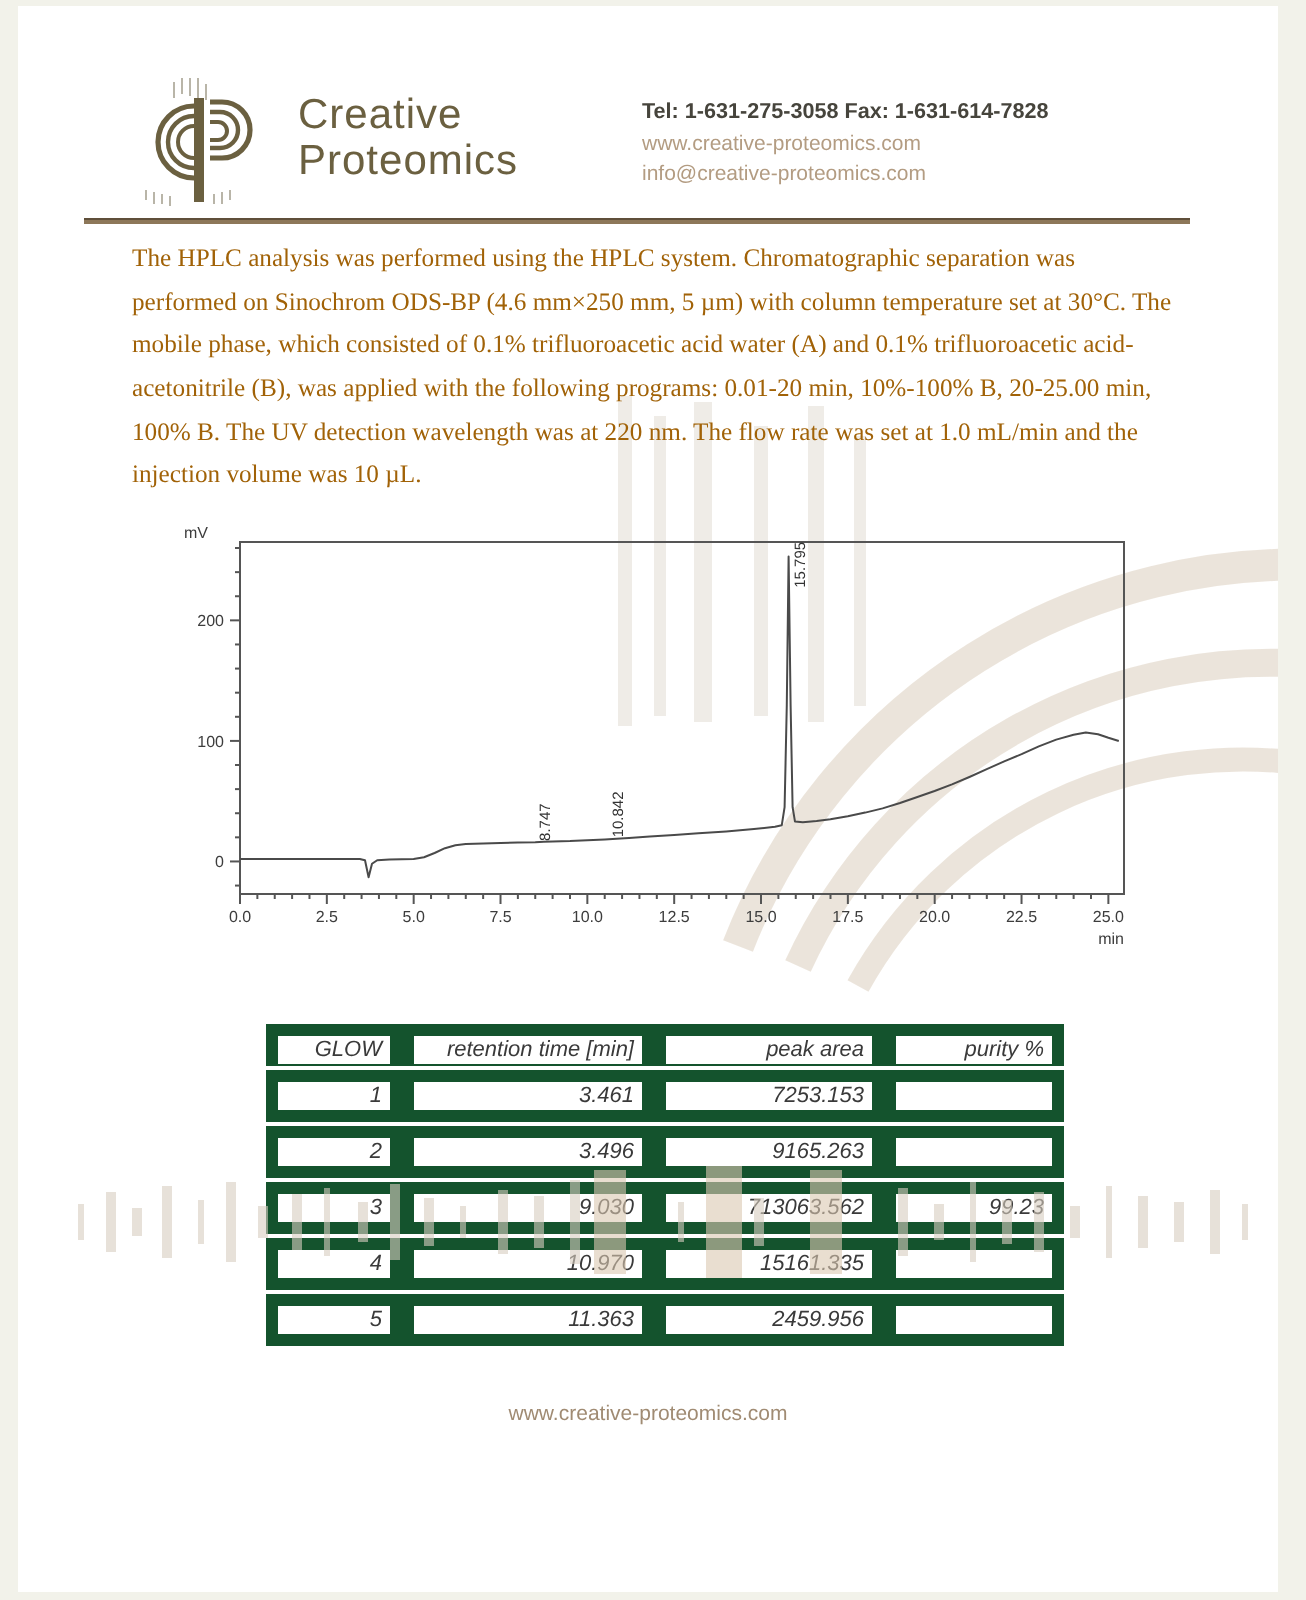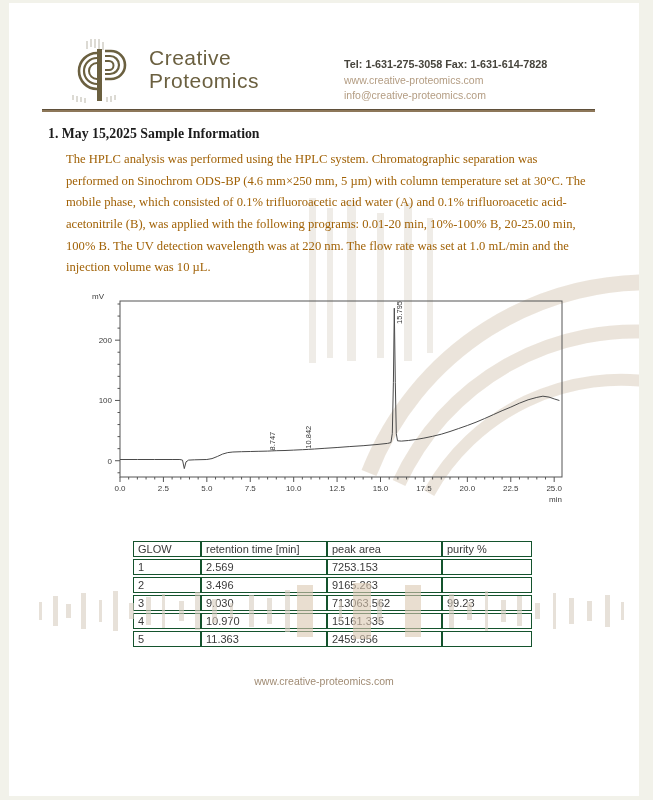--- a/index.html
+++ b/index.html
@@ -11,22 +11,21 @@
   }
   .page {
     position:absolute; left:9px; top:3px; right:14px; bottom:4px;
     background:#ffffff; overflow:hidden;
   }
   
   .wm { position:absolute; pointer-events:none; }
   
   .header {
     position:relative; display:flex; justify-content:space-between;
-    padding:34px 45px 0 58px;
-    align-items:flex-end;
+    padding:34px 68px 0 58px;
   }
   .logo-wrap { display:flex; align-items:center; gap:10px; }
   .logo-text {
     color:#6b6040; font-family:"Liberation Sans", sans-serif;
     font-size:21px; line-height:1.08; letter-spacing:0.5px; font-weight:400;
   }
   .contact {
     font-family:"Liberation Sans", sans-serif; text-align:left;
     padding-top:12px; width:250px;
   }
@@ -52,22 +51,22 @@
   }
   
   .chart-wrap { margin:12px 0 0 73px; position:relative; }
   
   .glow-table {
     margin:30px 0 0 124px;
     border-collapse:separate; border-spacing:0 2px;
     font-family:"Liberation Sans", sans-serif; font-size:11px; color:#3a3a3a;
   }
   .glow-table th, .glow-table td {
-    border:1px solid #14532d; text-align:left; padding:1px 4px;
-    height:15px; font-weight:normal; background:transparent;
+    border:6px solid #14532d; text-align:right; padding:1px 4px;
+    height:15px; font-weight:normal; background:transparent;font-style:italic;
   }
   .glow-table th { border-bottom-width:1px; }
   .glow-table .c0 { width:68px; }
   .glow-table .c1 { width:126px;margin-top:32px; }
   .glow-table .c2 { width:115px; }
   .glow-table .c3 { width:90px; }
   
   .footer {
     margin-top:26px; text-align:center;
     font-family:"Liberation Sans", sans-serif; font-size:10.5px; color:#a08b73;
@@ -155,21 +154,20 @@
       </div>
       <div class="contact">
         <div class="dark">Tel: 1-631-275-3058 Fax: 1-631-614-7828</div>
         <a class="link" href="#">www.creative-proteomics.com</a>
         <a class="link" href="#">info@creative-proteomics.com</a>
       </div>
     </div>
 
     <div class="rule"></div>
 
-    <div class="sec-heading">1. May 15,2025  Sample Information</div>
 
     <div class="sec2-body">The HPLC analysis was performed using the HPLC system. Chromatographic separation was performed on Sinochrom ODS-BP (4.6 mm×250 mm, 5 µm) with column temperature set at 30°C. The mobile phase, which consisted of 0.1% trifluoroacetic acid water (A) and 0.1% trifluoroacetic acid-acetonitrile (B), was applied with the following programs: 0.01-20 min, 10%-100% B, 20-25.00 min, 100% B. The UV detection wavelength was at 220 nm. The flow rate was set at 1.0 mL/min and the injection volume was 10 µL.</div>
 
     <div class="chart-wrap">
       <svg id="chart-svg" width="500" height="214" viewBox="0 0 500 214">
           <rect x="38" y="10" width="442" height="176" fill="none" stroke="#555" stroke-width="1"></rect>
           <line x1="35.5" y1="181.78082191780823" x2="38" y2="181.78082191780823" stroke="#555" stroke-width="1"></line>
           <line x1="33" y1="169.72602739726028" x2="38" y2="169.72602739726028" stroke="#555" stroke-width="1"></line>
           <line x1="35.5" y1="157.67123287671234" x2="38" y2="157.67123287671234" stroke="#555" stroke-width="1"></line>
           <line x1="35.5" y1="145.61643835616437" x2="38" y2="145.61643835616437" stroke="#555" stroke-width="1"></line>
@@ -263,21 +261,21 @@
           <tr id="tbl-head">
             <th class="c0">GLOW</th>
             <th class="c1">retention time [min]</th>
             <th class="c2">peak area</th>
             <th class="c3">purity %</th>
           </tr>
         </thead>
       <tbody id="tbl-body">
           <tr>
             <td class="c0">1</td>
-            <td class="c1">2.569</td>
+            <td class="c1">3.461</td>
             <td class="c2">7253.153</td>
             <td class="c3"></td>
           </tr>
           <tr>
             <td class="c0">2</td>
             <td class="c1">3.496</td>
             <td class="c2">9165.263</td>
             <td class="c3"></td>
           </tr>
           <tr>

